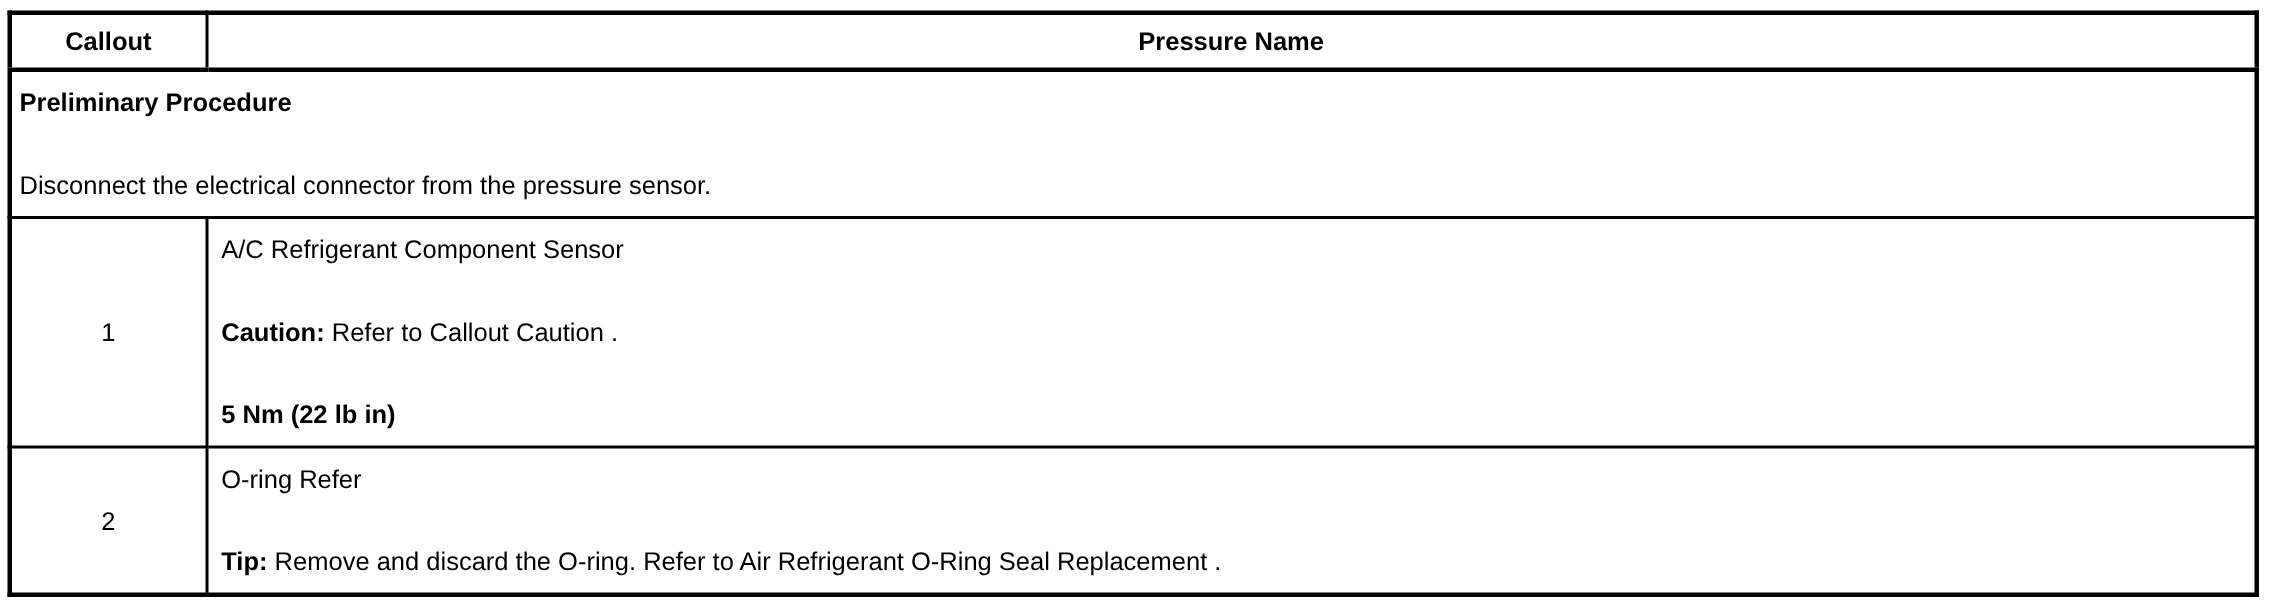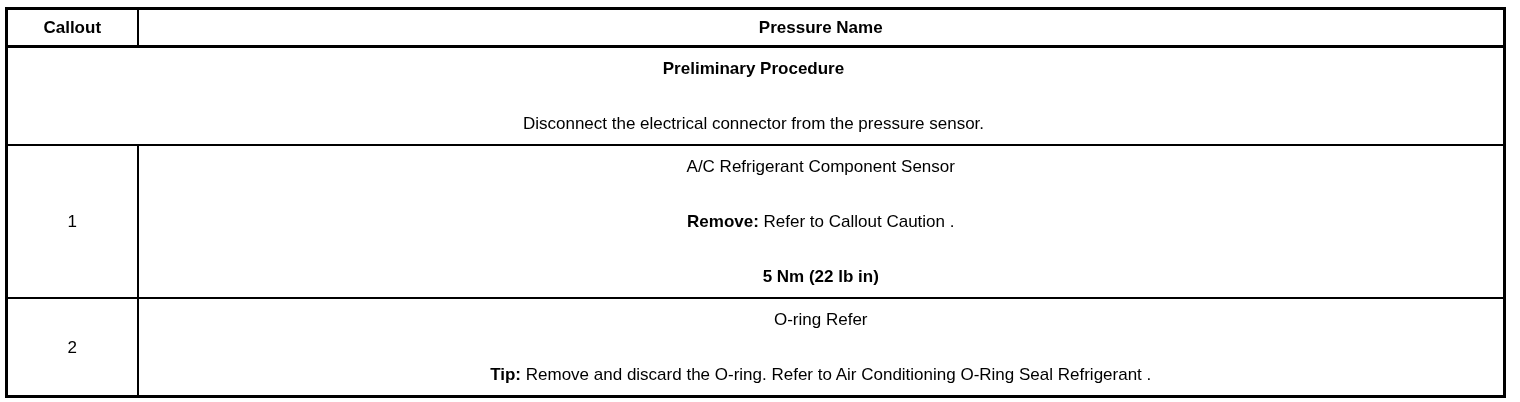--- a/index.html
+++ b/index.html
@@ -21,21 +21,20 @@
     width: 1501px;
     table-layout: fixed;
     border: 3px solid #000000;
     font-size: 17px;
   }
   .component-table th,
   .component-table td {
     border: 2px solid #000000;
     box-sizing: border-box;
     background: #ffffff;
-    text-align: center;
   }
   .component-table thead th {
     font-weight: bold;
     text-align: center;
     padding: 7px 4px;
     line-height: 21px;
     border-bottom-width: 3px;
   }
   .component-table td {
     vertical-align: middle;
@@ -79,26 +78,26 @@
       <tr>
         <td colspan="2" class="prelim-cell">
           <p class="bold">Preliminary Procedure</p>
           <p>Disconnect the electrical connector from the pressure sensor.</p>
         </td>
       </tr>
       <tr>
         <td class="callout-cell">1</td>
         <td>
           <p>A/C Refrigerant Component Sensor</p>
-          <p><span class="bold">Remove:</span><span> Refer to Callout Caution .</span></p>
+          <p><span class="bold">Caution:</span><span> Refer to Callout Caution .</span></p>
           <p class="bold">5 Nm (22 lb in)</p>
         </td>
       </tr>
       <tr>
         <td class="callout-cell">2</td>
         <td>
           <p>O-ring Refer</p>
-          <p><span class="bold">Tip:</span><span> Remove and discard the O-ring. Refer to Air Conditioning O-Ring Seal Refrigerant .</span></p>
+          <p><span class="bold">Tip:</span><span> Remove and discard the O-ring. Refer to Air Refrigerant O-Ring Seal Replacement .</span></p>
         </td>
       </tr>
     </tbody>
   </table>
 </div>
 
 </body></html>

